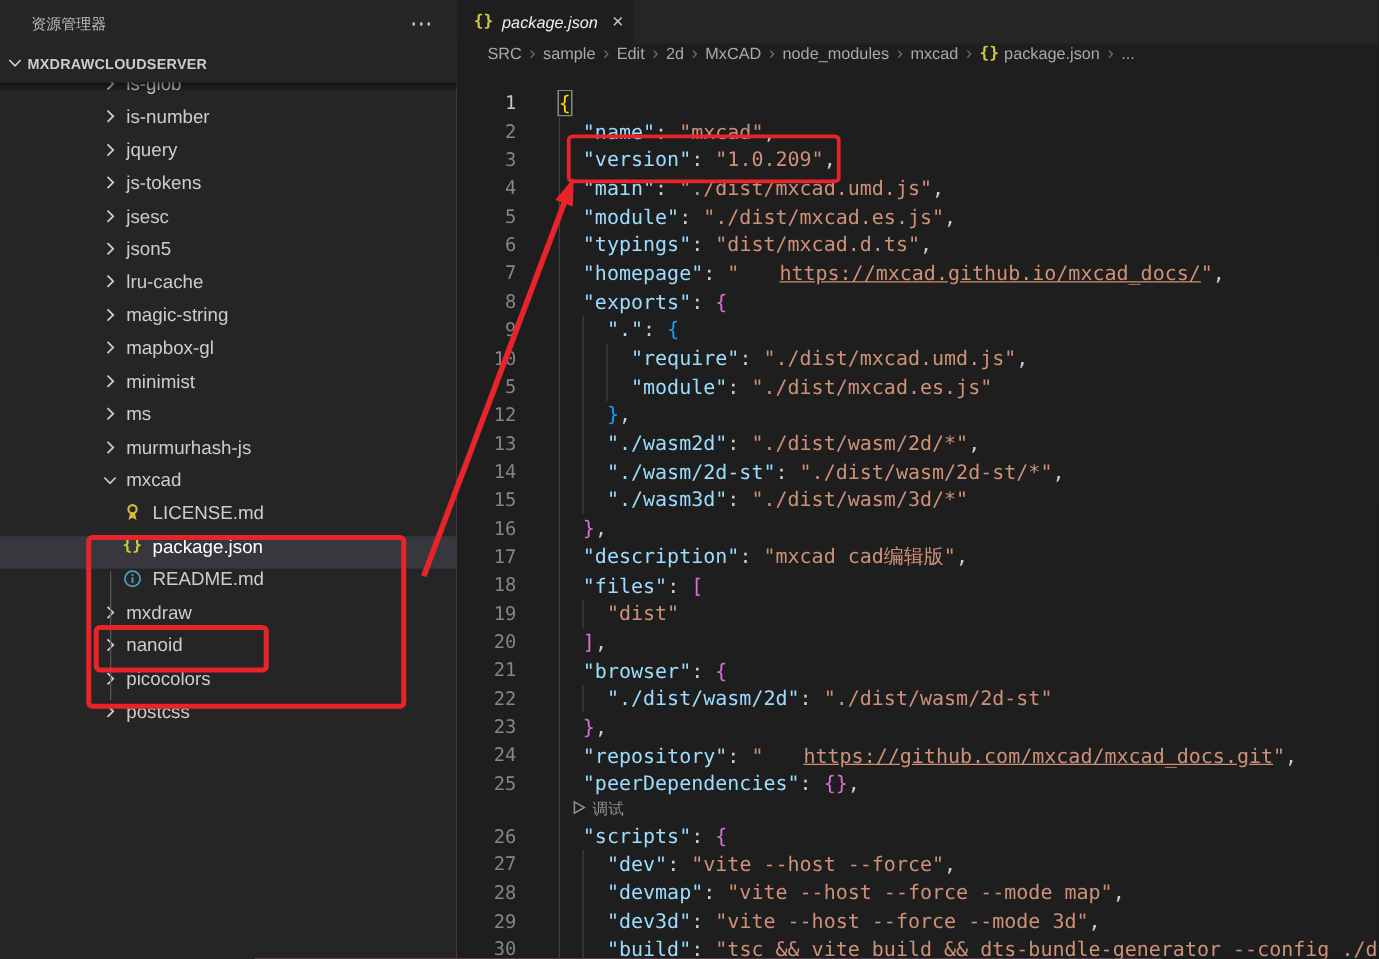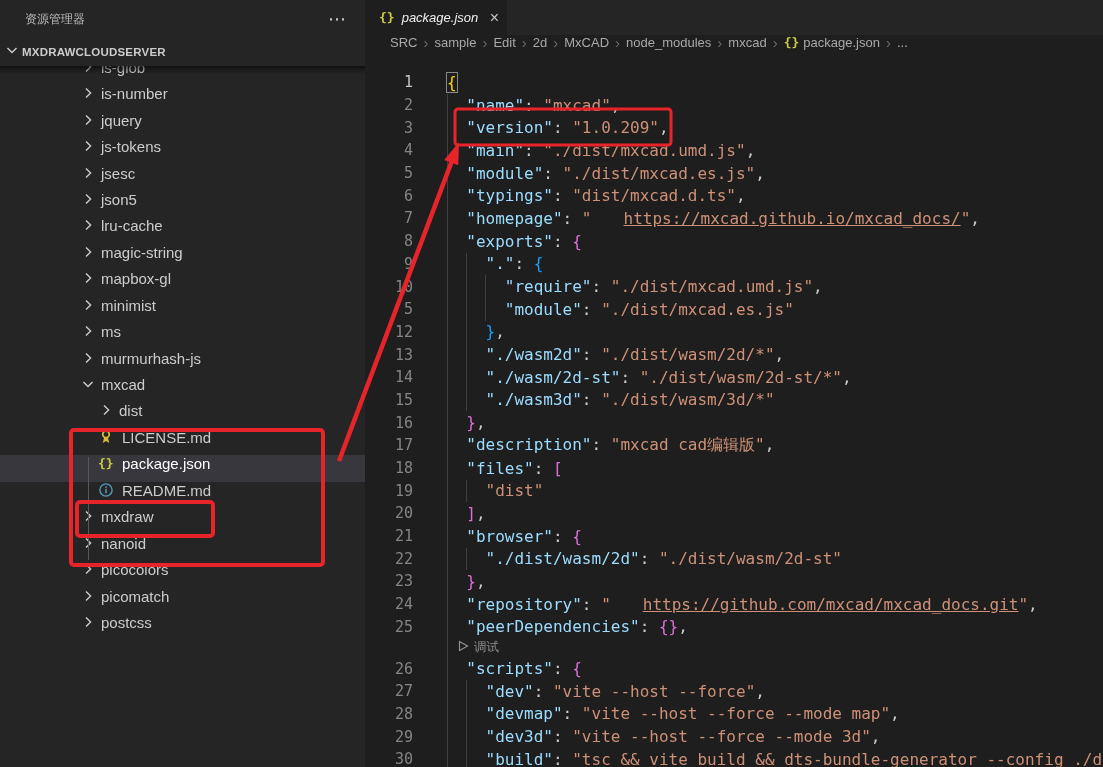--- a/index.html
+++ b/index.html
@@ -178,28 +178,20 @@
         </div>
         <div class="trow lvl1">
           <span class="chev">
             <svg width="16" height="16" viewBox="0 0 16 16">
               <path d="M3.5 6l4.5 4.6L12.5 6" fill="none" stroke="#cccccc" stroke-width="1.4"></path>
             </svg>
           </span>
           <span class="lbl">mxcad</span>
         </div>
         <div class="trow lvl2">
-          <span class="chev">
-            <svg width="16" height="16" viewBox="0 0 16 16">
-              <path d="M6 3.5l4.6 4.5L6 12.5" fill="none" stroke="#cccccc" stroke-width="1.4"></path>
-            </svg>
-          </span>
-          <span class="lbl">dist</span>
-        </div>
-        <div class="trow lvl2">
           <span class="fic">
             <svg width="16" height="16" viewBox="0 0 16 16">
               <circle cx="8" cy="5.4" r="3.3" fill="none" stroke="#d7ba3d" stroke-width="1.7"></circle>
               <path d="M6.2 8L4.8 14l3.2-1.9L11.2 14 9.8 8z" fill="#d7ba3d"></path>
             </svg>
           </span>
           <span class="lbl">LICENSE.md</span>
         </div>
         <div class="trow lvl2 sel">
           <span class="fic">
@@ -233,28 +225,20 @@
           </span>
           <span class="lbl">nanoid</span>
         </div>
         <div class="trow lvl1">
           <span class="chev">
             <svg width="16" height="16" viewBox="0 0 16 16">
               <path d="M6 3.5l4.6 4.5L6 12.5" fill="none" stroke="#cccccc" stroke-width="1.4"></path>
             </svg>
           </span>
           <span class="lbl">picocolors</span>
-        </div>
-        <div class="trow lvl1">
-          <span class="chev">
-            <svg width="16" height="16" viewBox="0 0 16 16">
-              <path d="M6 3.5l4.6 4.5L6 12.5" fill="none" stroke="#cccccc" stroke-width="1.4"></path>
-            </svg>
-          </span>
-          <span class="lbl">picomatch</span>
         </div>
         <div class="trow lvl1">
           <span class="chev">
             <svg width="16" height="16" viewBox="0 0 16 16">
               <path d="M6 3.5l4.6 4.5L6 12.5" fill="none" stroke="#cccccc" stroke-width="1.4"></path>
             </svg>
           </span>
           <span class="lbl">postcss</span>
         </div>
       </div>

